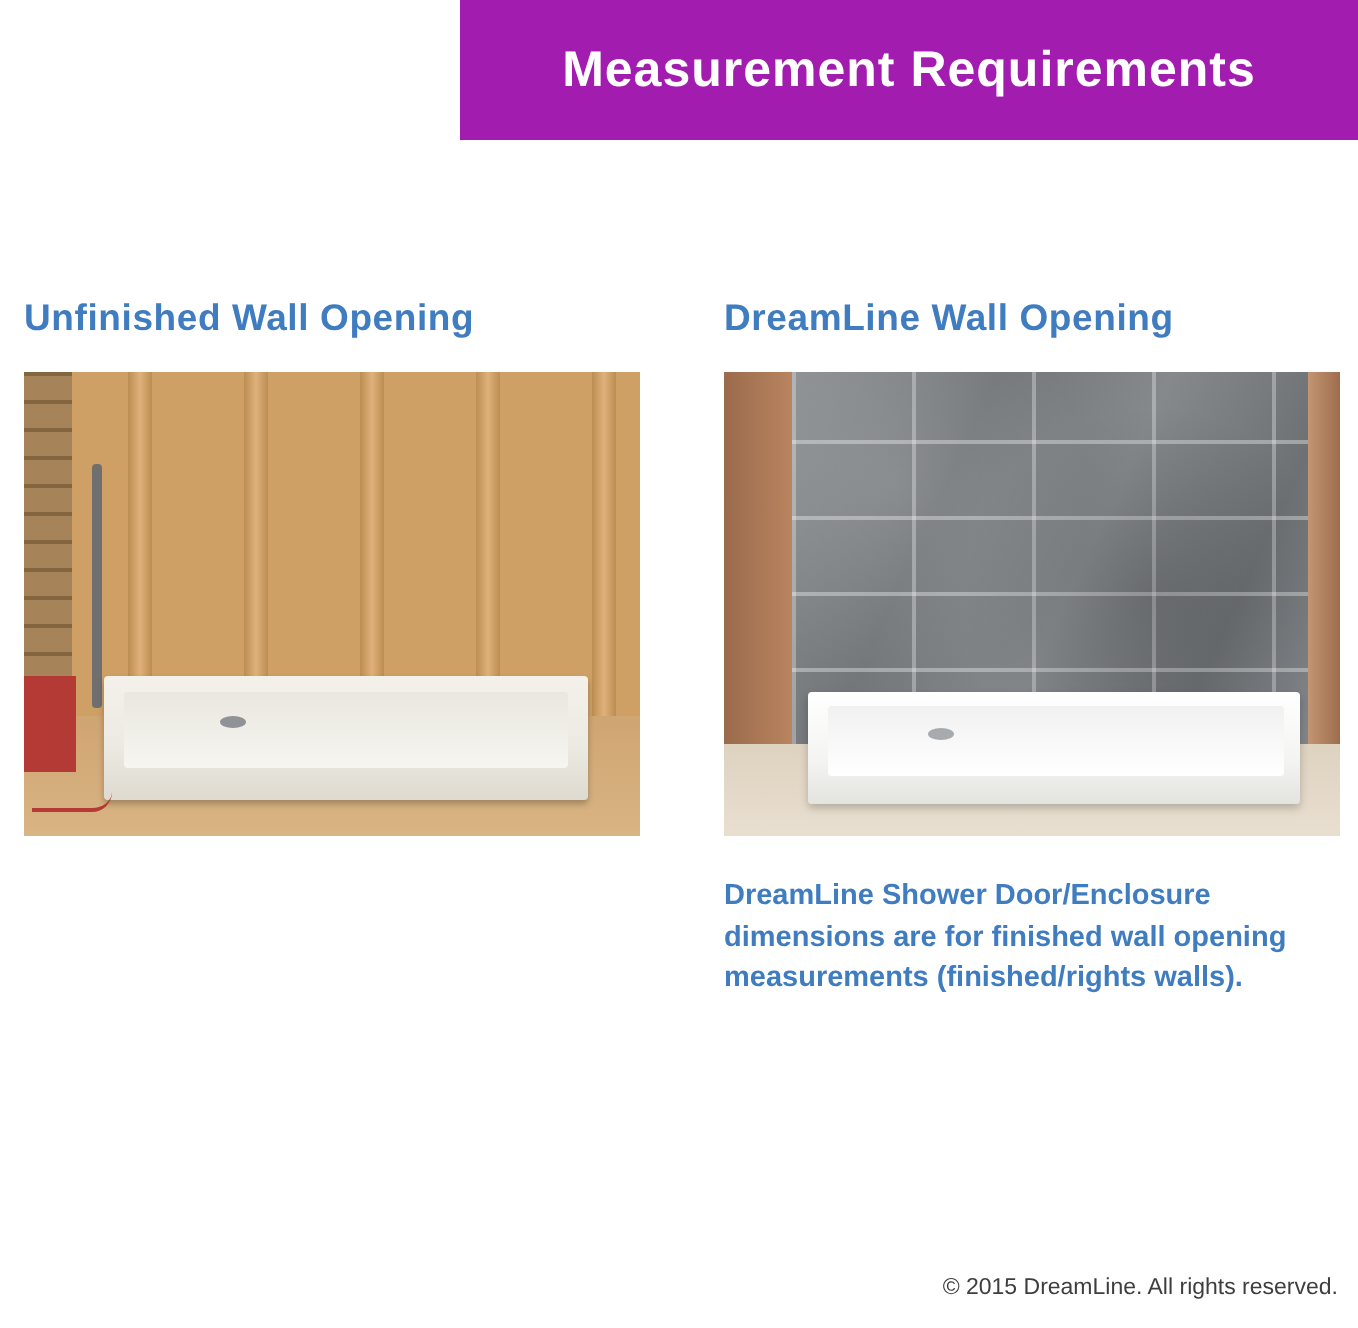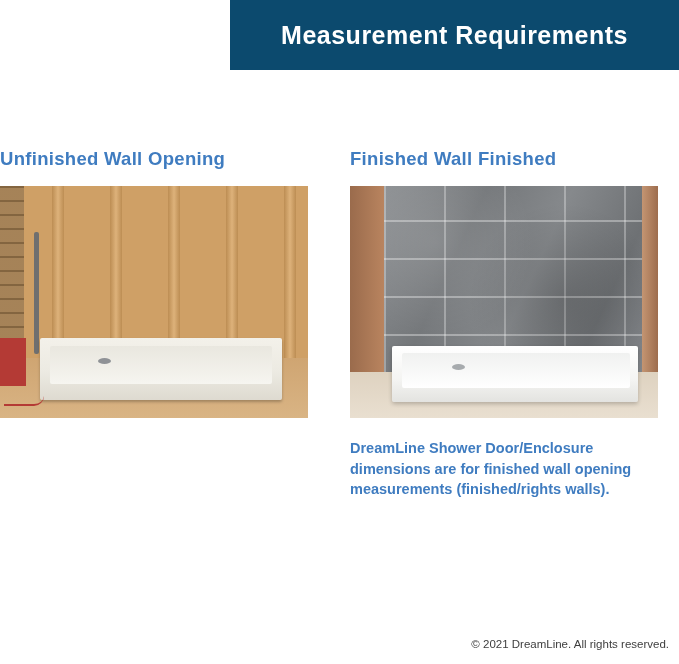--- a/index.html
+++ b/index.html
@@ -16,42 +16,42 @@
     overflow: hidden;
   }
 
   
   .header-banner {
     position: absolute;
     left: 230px;
     top: 0;
     width: 449px;
     height: 70px;
-    background: #0c4a6e;
+    background: #a21caf;
     display: flex;
     align-items: center;
     justify-content: center;
   }
   .header-title {
     color: #ffffff;
     font-size: 25px;
     font-weight: bold;
     letter-spacing: 0.5px;
     white-space: nowrap;
   }
 
   
   .columns {
     position: absolute;
     left: 0;
     top: 148px;
     width: 673px;
     display: flex;
     gap: 32px;
-    padding: 0 0 0 0;
+    padding: 0 0 0 12px;
   }
   .col {
     width: 310px;
   }
   .col.left { margin-left: 0; }
   .col.right { margin-left: 8px; }
 
   .col-heading {
     color: #3f7cc0;
     font-size: 18.5px;
@@ -250,31 +250,31 @@
       <div class="u-base">
         <div class="u-base-inner"></div>
         <div class="u-drain"></div>
       </div>
       <div class="u-wire"></div>
     </div>
 
   </div>
 
   <div class="col right">
-    <h2 class="col-heading">Finished Wall Finished</h2>
+    <h2 class="col-heading">DreamLine Wall Opening</h2>
 
     <div class="photo photo-finished">
       <div class="f-side"></div>
       <div class="f-tile"></div>
       <div class="f-rwall"></div>
       <div class="f-floor"></div>
       <div class="f-base">
         <div class="f-base-inner"></div>
         <div class="f-drain"></div>
       </div>
     </div>
 
     <p class="caption">DreamLine Shower Door/Enclosure dimensions are for finished wall opening measurements (finished/rights walls).</p>
   </div>
 
 </div>
 
-<div class="footer">© 2021 DreamLine. All rights reserved.</div>
+<div class="footer">© 2015 DreamLine. All rights reserved.</div>
 
 </body></html>

